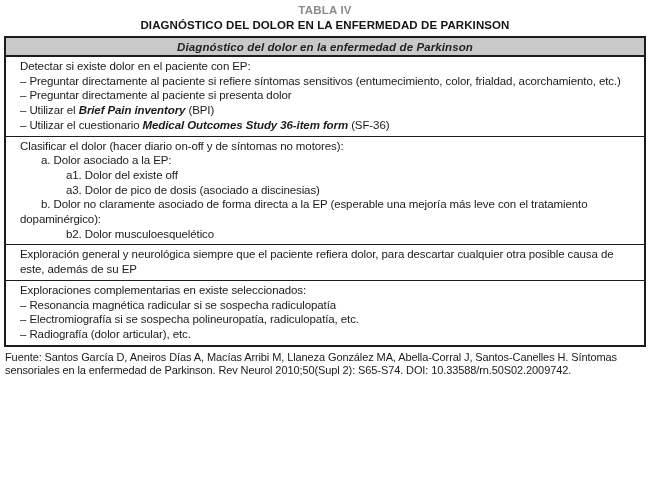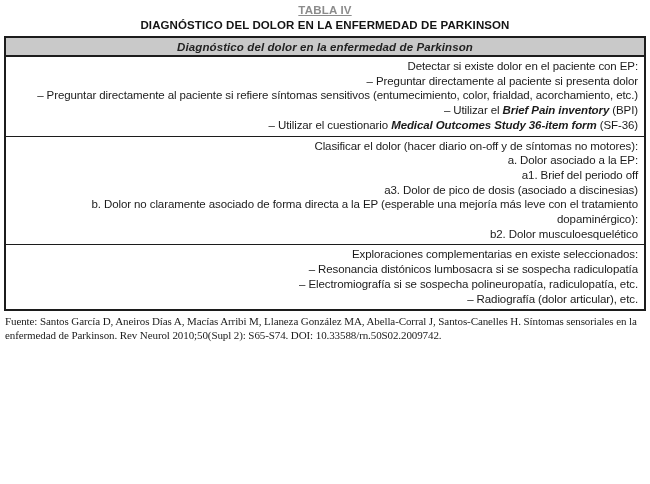--- a/index.html
+++ b/index.html
@@ -14,21 +14,20 @@
   .page { padding: 3px 4px 0 4px; }
 
   
   .titles { text-align: center; margin-bottom: 3px; }
   .kicker {
     color: #8c8c8c;
     font-weight: bold;
     font-size: 11.5px;
     line-height: 15px;
     letter-spacing: 0.2px;
-    text-decoration: underline;
   }
   .heading {
     color: #141414;
     font-weight: bold;
     font-size: 11.5px;
     line-height: 15px;
     letter-spacing: 0.1px;
   }
 
   
@@ -46,78 +45,79 @@
     color: #222222;
     padding: 3px 0 2px 0;
     letter-spacing: 0.1px;
   }
   .row {
     border-bottom: 1.5px solid #1c1c1c;
     padding: 2px 6px 3px 14px;
     font-size: 11.5px;
     line-height: 14.7px;
     letter-spacing: -0.1px;
-    text-align: right;
   }
   .row:last-child { border-bottom: none; }
 
   .line { white-space: normal; }
   
   .hang { padding-left: 12px; text-indent: -12px; }
   
   .lvl1 { text-indent: 21px; }
   
   .lvl2 { padding-left: 46px; }
   .it { font-style: italic; font-weight: bold; }
 
   
   .source {
     font-size: 11px;
     line-height: 13.8px;
     letter-spacing: -0.1px;
     padding: 4px 1px 0 1px;
     color: #1b1b1b;
-    font-family: Liberation Serif, serif;
   }
 </style>
 </head>
 <body>
 
 <div class="page">
 
   <div class="titles">
     <div class="kicker">TABLA IV</div>
     <div class="heading">DIAGNÓSTICO DEL DOLOR EN LA ENFERMEDAD DE PARKINSON</div>
   </div>
 
   <div class="tbl">
 
     <div class="thead">Diagnóstico del dolor en la enfermedad de Parkinson</div>
 
     <div class="row">
       <div class="line">Detectar si existe dolor en el paciente con EP:</div>
+      <div class="line hang">– Preguntar directamente al paciente si refiere síntomas sensitivos (entumecimiento, color, frialdad, acorchamiento, etc.)</div>
       <div class="line hang">– Preguntar directamente al paciente si presenta dolor</div>
-      <div class="line hang">– Preguntar directamente al paciente si refiere síntomas sensitivos (entumecimiento, color, frialdad, acorchamiento, etc.)</div>
       <div class="line hang"><span>– Utilizar el </span><span class="it">Brief Pain inventory</span><span> (BPI)</span></div>
       <div class="line hang"><span>– Utilizar el cuestionario </span><span class="it">Medical Outcomes Study 36-item form</span><span> (SF-36)</span></div>
     </div>
 
     <div class="row">
       <div class="line">Clasificar el dolor (hacer diario on-off y de síntomas no motores):</div>
       <div class="line lvl1">a. Dolor asociado a la EP:</div>
-      <div class="line lvl2">a1. Brief del periodo off</div>
+      <div class="line lvl2">a1. Dolor del existe off</div>
       <div class="line lvl2">a3. Dolor de pico de dosis (asociado a discinesias)</div>
       <div class="line lvl1">b. Dolor no claramente asociado de forma directa a la EP (esperable una mejoría más leve con el tratamiento dopaminérgico):</div>
       <div class="line lvl2">b2. Dolor musculoesquelético</div>
     </div>
 
+    <div class="row">
+      <div class="line">Exploración general y neurológica siempre que el paciente refiera dolor, para descartar cualquier otra posible causa de este, además de su EP</div>
+    </div>
 
     <div class="row">
       <div class="line">Exploraciones complementarias en existe seleccionados:</div>
-      <div class="line hang">– Resonancia distónicos lumbosacra si se sospecha radiculopatía</div>
+      <div class="line hang">– Resonancia magnética radicular si se sospecha radiculopatía</div>
       <div class="line hang">– Electromiografía si se sospecha polineuropatía, radiculopatía, etc.</div>
       <div class="line hang">– Radiografía (dolor articular), etc.</div>
     </div>
 
   </div>
 
   <div class="source">Fuente: Santos García D, Aneiros Días A, Macías Arribi M, Llaneza González MA, Abella-Corral J, Santos-Canelles H. Síntomas sensoriales en la enfermedad de Parkinson. Rev Neurol 2010;50(Supl 2): S65-S74. DOI: 10.33588/rn.50S02.2009742.</div>
 
 </div>
 

